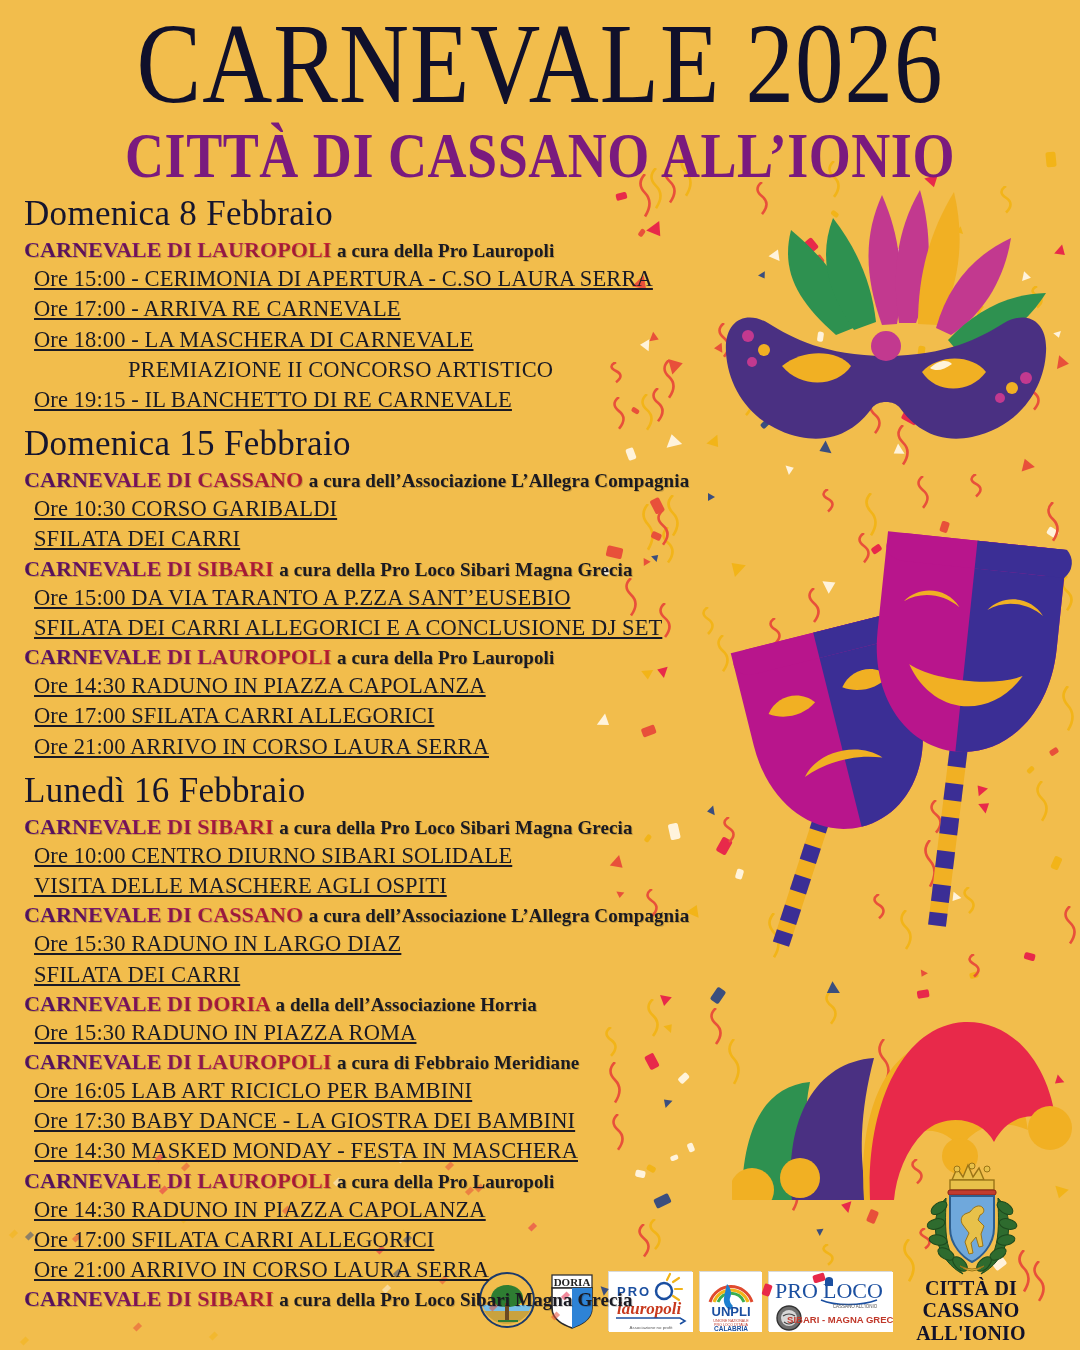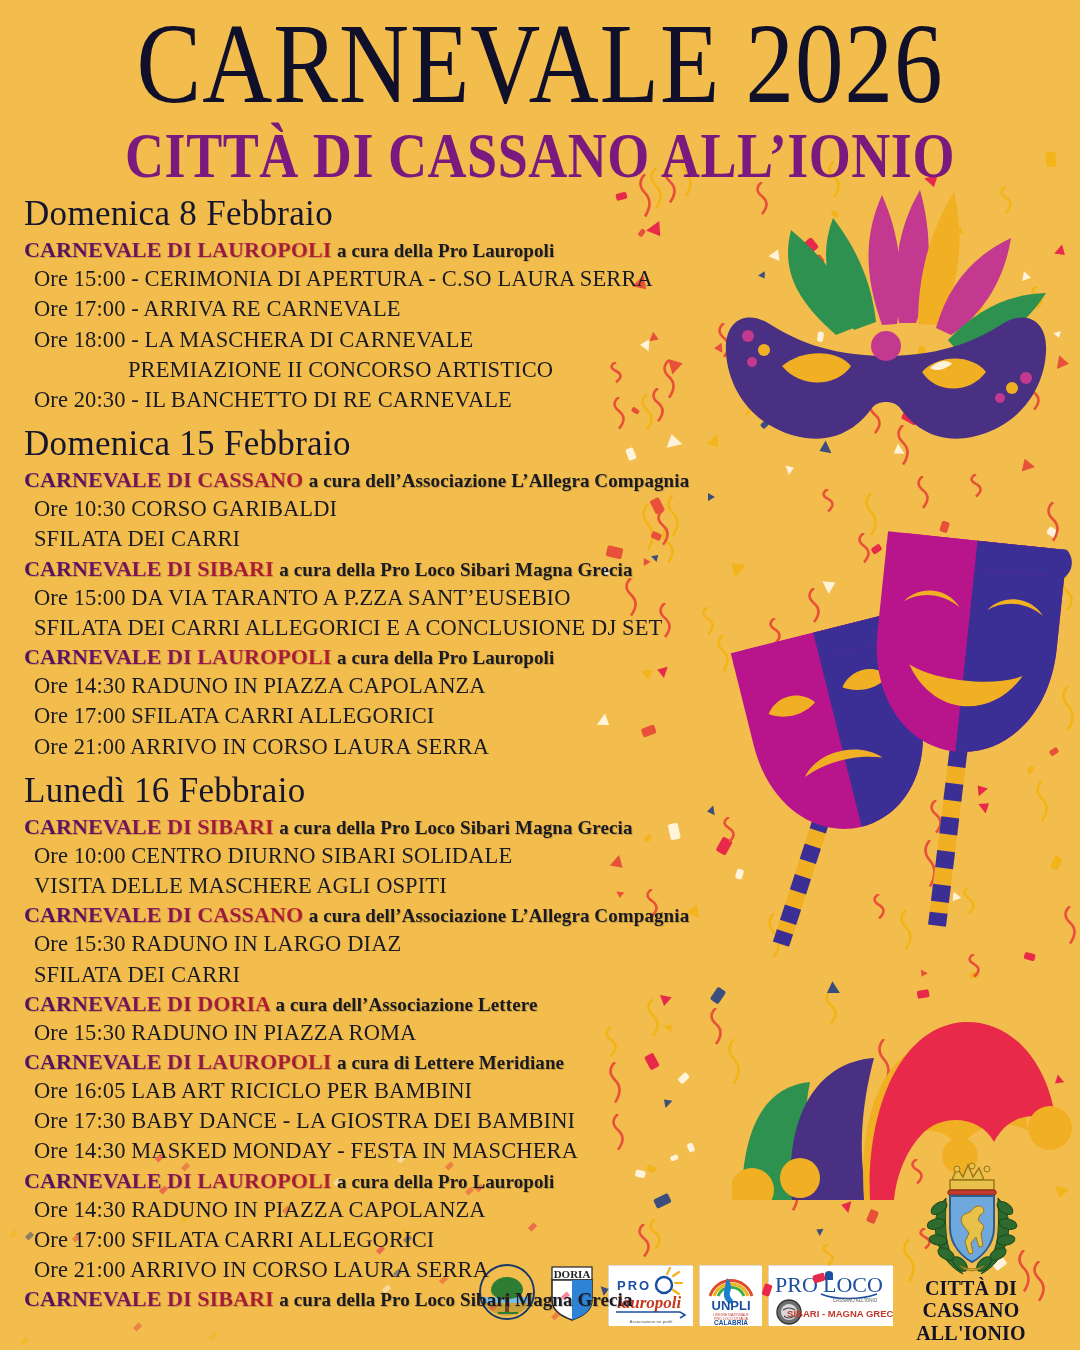--- a/index.html
+++ b/index.html
@@ -51,30 +51,30 @@
     background:linear-gradient(90deg,#5C166E 0%,#8A1A6B 38%,#B51F4E 68%,#CE2436 100%);
     -webkit-background-clip:text; background-clip:text;
     color:transparent; -webkit-text-fill-color:transparent;
   }
   .org-by{ color:#1A1A22; font-size:19px; }
   .ev-line{
     font-size:22.5px; color:#1A1A25; line-height:1.3;
     margin:1px 0 0 10px; letter-spacing:.1px;
   }
   .ev-line.indent{ margin-left:110px; }
-  .ev-line.pad{ margin-left:16px; }
+  .ev-line.pad{ margin-left:16px;text-decoration:underline; }
 
   
   .art{ position:absolute; z-index:3; pointer-events:none; }
   .art-mask{ right:-6px; top:160px; width:400px; height:300px; }
   .art-theater{ right:0px; top:530px; width:360px; height:430px; }
   .art-jester{ right:8px; top:1000px; width:340px; height:200px; }
   .logo-row{
-    position:absolute; left:478px; bottom:25px;
-    display:flex; align-items:flex-end; gap:7px;
+    position:absolute; left:478px; bottom:17px;
+    display:flex; gap:7px;
   }
   .logo{ background:#fff; border:1px solid #d9d9d9; display:block; }
 
   .city-block{
     position:absolute; right:14px; bottom:6px; width:190px; text-align:center;
   }
   .city-name{
     font-size:20px; font-weight:bold; color:#12122A; line-height:1.12;
     letter-spacing:.2px;
   }
@@ -553,21 +553,21 @@
 </div>
 
 <div class="content" id="content">
     <div class="day-block">
       <div class="day-title">Domenica 8 Febbraio</div>
       <div class="org-title"><span class="org-name">CARNEVALE DI LAUROPOLI</span> <span class="org-by">a cura della Pro Lauropoli</span></div>
       <div class="ev-line pad">Ore 15:00 - CERIMONIA DI APERTURA - C.SO LAURA SERRA</div>
       <div class="ev-line pad">Ore 17:00 - ARRIVA RE CARNEVALE</div>
       <div class="ev-line pad">Ore 18:00 - LA MASCHERA DI CARNEVALE</div>
       <div class="ev-line indent">PREMIAZIONE II CONCORSO ARTISTICO</div>
-      <div class="ev-line pad">Ore 20:30 - IL BANCHETTO DI RE CARNEVALE</div>
+      <div class="ev-line pad">Ore 19:15 - IL BANCHETTO DI RE CARNEVALE</div>
     </div>
     <div class="day-block">
       <div class="day-title">Domenica 15 Febbraio</div>
       <div class="org-title"><span class="org-name">CARNEVALE DI CASSANO</span> <span class="org-by">a cura dell’Associazione L’Allegra Compagnia</span></div>
       <div class="ev-line pad">Ore 10:30 CORSO GARIBALDI</div>
       <div class="ev-line pad">SFILATA DEI CARRI</div>
       <div class="org-title"><span class="org-name">CARNEVALE DI SIBARI</span> <span class="org-by">a cura della Pro Loco Sibari Magna Grecia</span></div>
       <div class="ev-line pad">Ore 15:00 DA VIA TARANTO A P.ZZA SANT’EUSEBIO</div>
       <div class="ev-line pad">SFILATA DEI CARRI ALLEGORICI E A CONCLUSIONE DJ SET</div>
       <div class="org-title"><span class="org-name">CARNEVALE DI LAUROPOLI</span> <span class="org-by">a cura della Pro Lauropoli</span></div>
@@ -576,23 +576,23 @@
       <div class="ev-line pad">Ore 21:00 ARRIVO IN CORSO LAURA SERRA</div>
     </div>
     <div class="day-block">
       <div class="day-title">Lunedì 16 Febbraio</div>
       <div class="org-title"><span class="org-name">CARNEVALE DI SIBARI</span> <span class="org-by">a cura della Pro Loco Sibari Magna Grecia</span></div>
       <div class="ev-line pad">Ore 10:00 CENTRO DIURNO SIBARI SOLIDALE</div>
       <div class="ev-line pad">VISITA DELLE MASCHERE AGLI OSPITI</div>
       <div class="org-title"><span class="org-name">CARNEVALE DI CASSANO</span> <span class="org-by">a cura dell’Associazione L’Allegra Compagnia</span></div>
       <div class="ev-line pad">Ore 15:30 RADUNO IN LARGO DIAZ</div>
       <div class="ev-line pad">SFILATA DEI CARRI</div>
-      <div class="org-title"><span class="org-name">CARNEVALE DI DORIA</span> <span class="org-by">a cura dell’Associazione Lettere</span></div>
+      <div class="org-title"><span class="org-name">CARNEVALE DI DORIA</span> <span class="org-by">a della dell’Associazione Horria</span></div>
       <div class="ev-line pad">Ore 15:30 RADUNO IN PIAZZA ROMA</div>
-      <div class="org-title"><span class="org-name">CARNEVALE DI LAUROPOLI</span> <span class="org-by">a cura di Lettere Meridiane</span></div>
+      <div class="org-title"><span class="org-name">CARNEVALE DI LAUROPOLI</span> <span class="org-by">a cura di Febbraio Meridiane</span></div>
       <div class="ev-line pad">Ore 16:05 LAB ART RICICLO PER BAMBINI</div>
       <div class="ev-line pad">Ore 17:30 BABY DANCE - LA GIOSTRA DEI BAMBINI</div>
       <div class="ev-line pad">Ore 14:30 MASKED MONDAY - FESTA IN MASCHERA</div>
     </div>
     <div class="day-block">
       <div class="org-title"><span class="org-name">CARNEVALE DI LAUROPOLI</span> <span class="org-by">a cura della Pro Lauropoli</span></div>
       <div class="ev-line pad">Ore 14:30 RADUNO IN PIAZZA CAPOLANZA</div>
       <div class="ev-line pad">Ore 17:00 SFILATA CARRI ALLEGORICI</div>
       <div class="ev-line pad">Ore 21:00 ARRIVO IN CORSO LAURA SERRA</div>
       <div class="org-title"><span class="org-name">CARNEVALE DI SIBARI</span> <span class="org-by">a cura della Pro Loco Sibari Magna Grecia</span></div>

